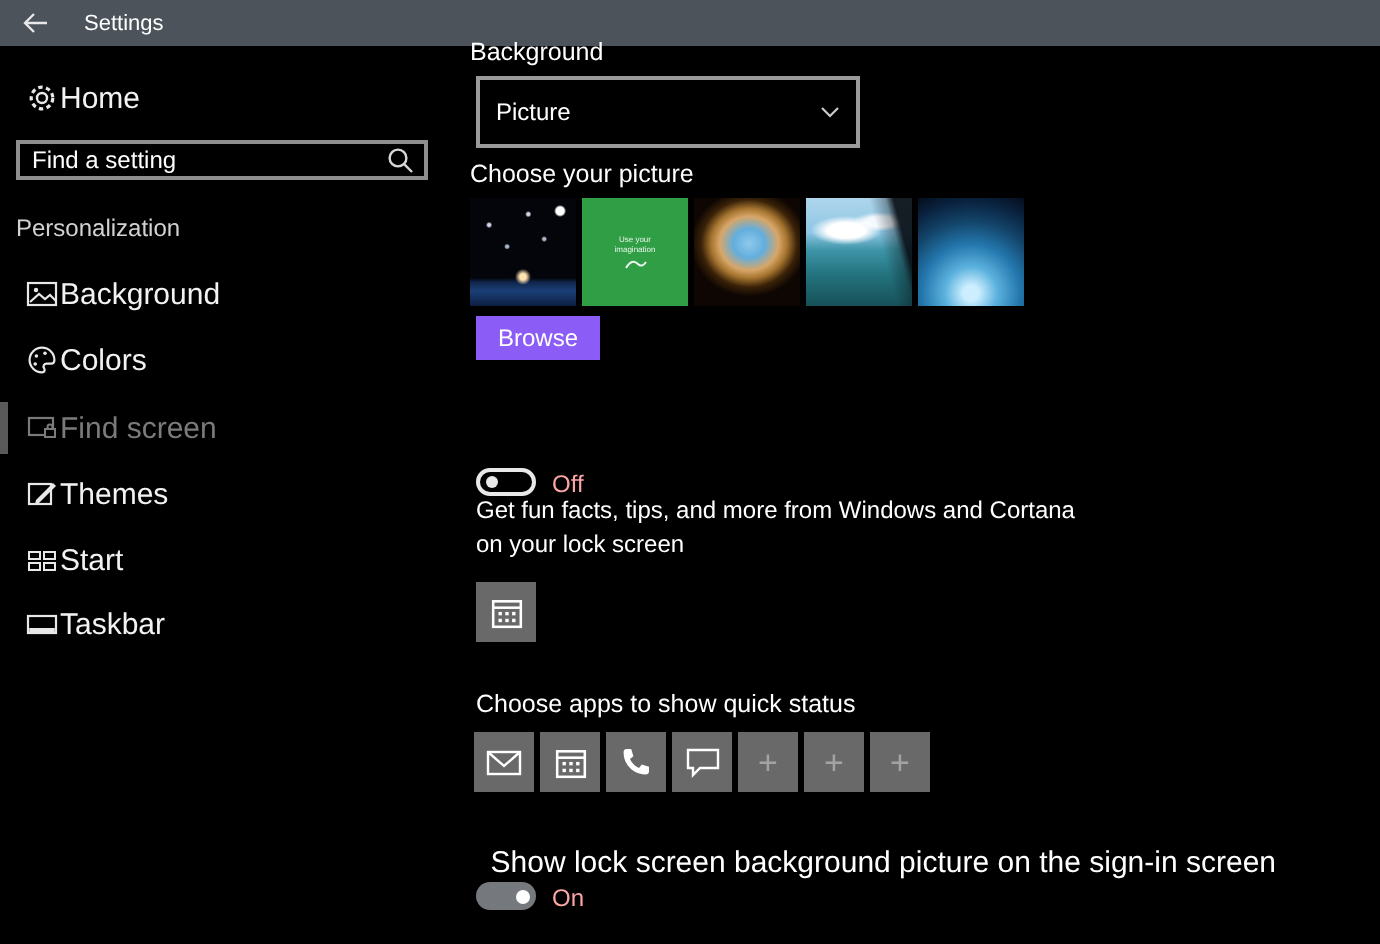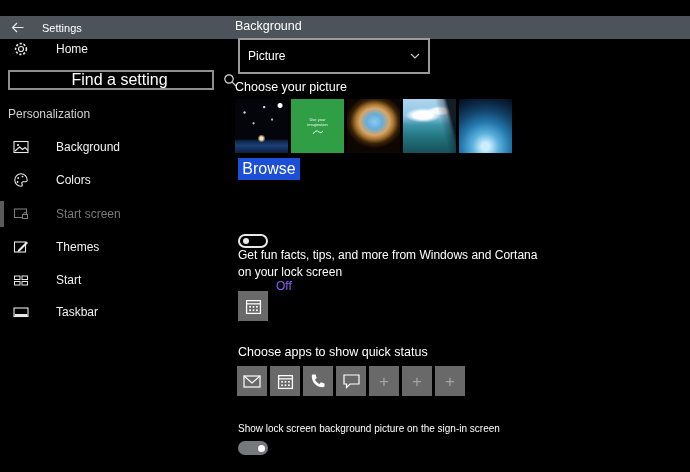--- a/index.html
+++ b/index.html
@@ -5,38 +5,38 @@
   * { margin:0; padding:0; box-sizing:border-box; }
   html,body { background:#000; }
   body { font-family:"Liberation Sans","DejaVu Sans",sans-serif; }
   #app {
     position:relative; width:690px; height:472px; background:#000;
     overflow:hidden; color:#fff;
   }
   .abs { position:absolute; }
 
   
-  #titlebar { left:0; top:0; width:690px; height:23px; background:#4c535a; display:flex; align-items:center;margin-top:16px; }
+  #titlebar { left:0; top:0; width:690px; height:23px; background:#4c535a; display:flex; align-items:center; }
   #back-btn { width:34px; height:23px; display:flex; align-items:center; justify-content:center; color:#e8e8e8; font-size:13px; cursor:default; }
   #title-text { margin-left:8px; font-size:11px; color:#ffffff; }
 
   
   .nav-row { left:0; width:228px; height:26px; display:flex; align-items:center; }
   .nav-icon { width:16px; height:16px; margin-left:13px; flex:0 0 16px; }
-  .nav-label { margin-left:27px; font-size:12px; color:#f2f2f2; }
+  .nav-label { margin-left:1px; font-size:15px; color:#f2f2f2; }
   .nav-row.dim .nav-label { color:#7a7a7a; }
   #selected-bar { left:0; top:201px; width:4px; height:26px; background:#5a5a5a; }
 
   #search-box {
     left:8px; top:70px; width:206px; height:20px; border:2px solid #8f8f8f;
     background:#000; display:flex; align-items:center;
   }
   #search-input {
     flex:1; background:transparent; border:none; outline:none; color:#fff;
-    font-size:16px; padding-left:6px; font-family:inherit;text-align:center;
+    font-size:12px; padding-left:6px; font-family:inherit;
   }
   #search-input::placeholder { color:#ffffff; opacity:1; }
   #search-icon { width:14px; height:14px; margin-right:5px; flex:0 0 14px; }
 
   #section-heading { left:8px; top:107px; font-size:12px; color:#d2d2d2; }
 
   
   .h { font-size:12.5px; color:#ffffff; }
 
   #bg-dropdown {
@@ -66,34 +66,34 @@
       linear-gradient(255deg, rgba(8,14,20,0.92) 0 14%, rgba(8,14,20,0.35) 20%, rgba(0,0,0,0) 32%),
       radial-gradient(ellipse 45% 18% at 38% 30%, #ffffff 0 40%, rgba(255,255,255,0) 75%),
       radial-gradient(ellipse 35% 12% at 70% 22%, #f2f8fc 0 40%, rgba(255,255,255,0) 75%),
       linear-gradient(180deg, #aed6ec 0%, #8ec6e4 32%, #3e95a8 48%, #23747f 70%, #175058 100%);
   }
   #thumb-ice { left:459px; background:
       radial-gradient(circle at 50% 88%, #cdeeff 0 7%, #5cb2de 24%, #2377ad 45%, #134469 66%, #0a2340 84%, #040d1a 100%);
   }
 
   #browse-btn {
-    left:238px; top:158px; width:62px; height:22px; background:#1d4ed8;
-    color:#fff; font-size:16px; display:flex; align-items:center; justify-content:center;
+    left:238px; top:158px; width:62px; height:22px; background:#8b5cf6;
+    color:#fff; font-size:12px; display:flex; align-items:center; justify-content:center;
     border:none; font-family:inherit; cursor:default;
   }
 
   #fun-facts-text { left:238px; top:199px; width:306px; font-size:12px; line-height:17px; color:#fff;margin-top:48px; }
-  #signin-text { left:238px; top:423px; width:400px; font-size:10px; color:#fff; }
+  #signin-text { left:238px; top:423px; width:400px; font-size:15px; color:#fff;text-align:right; }
 
   .toggle { width:30px; height:14px; border-radius:8px; }
   #toggle-off { left:238px; top:234px; border:2px solid #e8e8e8; background:#000; }
   #toggle-off .knob { position:absolute; left:3px; top:2px; width:6px; height:6px; border-radius:50%; background:#e8e8e8; }
   #toggle-on { left:238px; top:441px; background:#75797d; }
   #toggle-on .knob { position:absolute; right:3px; top:4px; width:7px; height:7px; border-radius:50%; background:#ffffff; }
-  .toggle-label { font-size:12px; color:#8b5cf6;margin-top:44px; }
+  .toggle-label { font-size:12px; color:#fca5a5; }
   #toggle-off-label { left:276px; top:235px; }
   #toggle-on-label { left:276px; top:442px; }
 
   .tile-btn {
     width:30px; height:30px; background:#696969; display:flex;
     align-items:center; justify-content:center; cursor:default;
   }
   #detailed-btn { left:238px; top:291px; }
   .quick-row-btn { top:366px; }
   .plus-glyph { color:#a3a3a3; font-size:17px; line-height:17px; font-weight:400; }
@@ -154,21 +154,21 @@
     <span class="nav-label">Colors</span>
   </div>
 
   <div id="selected-bar" class="abs"></div>
   <div class="nav-row abs dim" style="top:201px;">
     <svg class="nav-icon" viewBox="0 0 16 16">
       <rect x="1.5" y="3" width="12" height="8.5" fill="none" stroke="#7a7a7a" stroke-width="1.1"></rect>
       <rect x="9.5" y="8.5" width="5" height="4" fill="#000" stroke="#7a7a7a" stroke-width="1"></rect>
       <path d="M10.8 8.5 V7.4 A1.2 1.2 0 0 1 13.2 7.4 V8.5" fill="none" stroke="#7a7a7a" stroke-width="1"></path>
     </svg>
-    <span class="nav-label">Start screen</span>
+    <span class="nav-label">Find screen</span>
   </div>
 
   <div class="nav-row abs" style="top:234px;">
     <svg class="nav-icon" viewBox="0 0 16 16">
       <rect x="1.5" y="3" width="11" height="10" fill="none" stroke="#e8e8e8" stroke-width="1.1"></rect>
       <path d="M5 11 L13.5 2.5 L15 4 L6.5 12.5 L4.5 13 Z" fill="#e8e8e8" stroke="none"></path>
     </svg>
     <span class="nav-label">Themes</span>
   </div>
 

